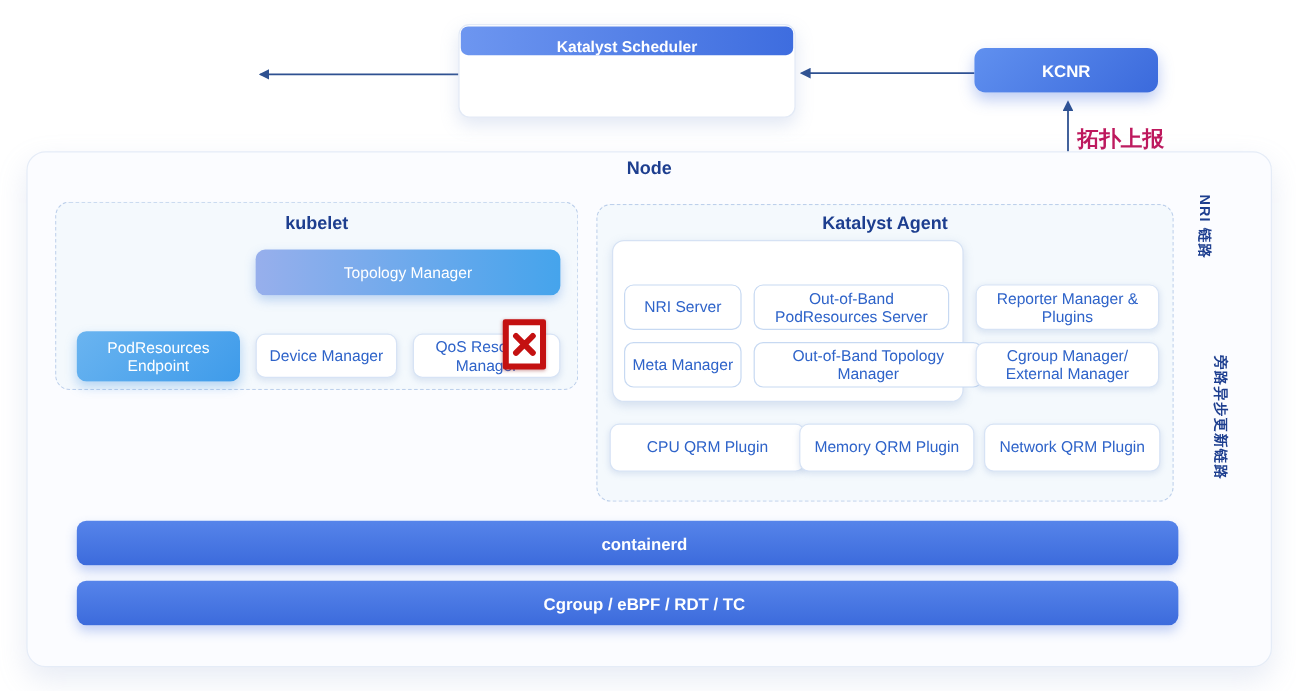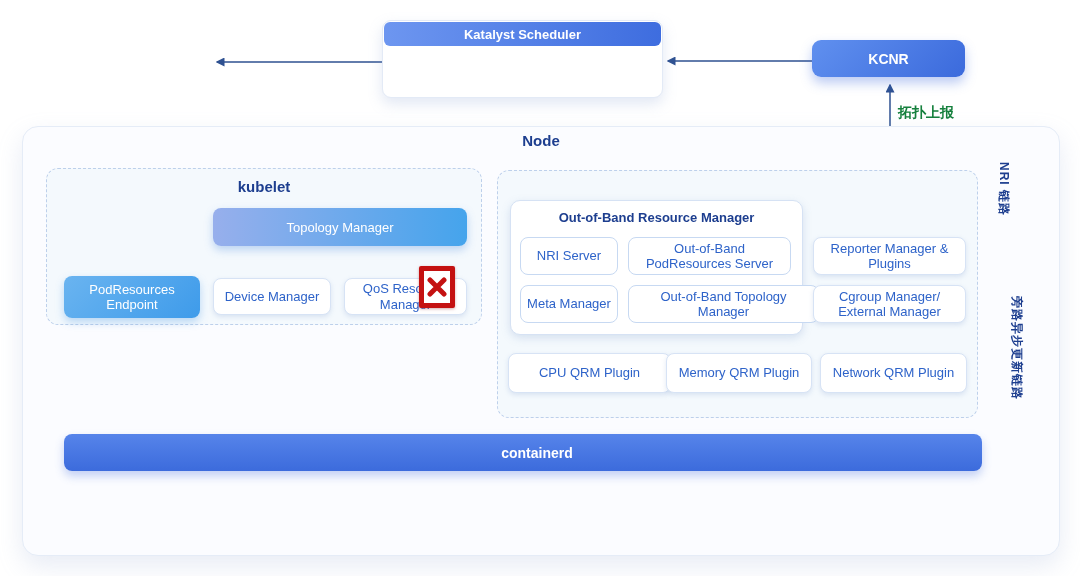--- a/index.html
+++ b/index.html
@@ -17,21 +17,21 @@
     box-shadow:0 6px 12px rgba(62,106,220,0.35);
   }
   
   .card {
     background:#ffffff; border:1px solid #e3eaf6; border-radius:9px;
     box-shadow:0 6px 14px rgba(140,165,210,0.25);
   }
   .card-header {
     background:linear-gradient(90deg,#6d96f0 0%,#3e6ddf 100%);
     border-radius:6px; color:#ffffff; font-weight:bold; font-size:13px;
-    display:flex; align-items:center; justify-content:center;
+    display:flex; align-items:flex-end; justify-content:center;
   }
   .outline-box {
     background:#ffffff; border:1px solid #a9c3ee; border-radius:6px;
     color:#2e63c9; font-size:13px;
     display:flex; align-items:center; justify-content:center; text-align:center;
   }
   
   .node-box {
     background:#fbfcff; border:1px solid #e5ecf7; border-radius:16px;
     box-shadow:0 10px 24px rgba(150,170,210,0.22);
@@ -76,21 +76,21 @@
     padding-left:28px;
   }
   .oorm-card {
     background:#ffffff; border:1px solid #d6e2f4; border-radius:10px;
     box-shadow:0 3px 8px rgba(120,150,200,0.25);
   }
   .oorm-title {
     color:#1d3e8f; font-weight:bold; font-size:13px; text-align:center;
   }
   .cn-label {
-    color:#15803d; font-weight:bold; font-size:14px; white-space:nowrap;
+    color:#be185d; font-weight:bold; font-size:18px; white-space:nowrap;
   }
   .cn-label-vert {
     color:#1d3e8f; font-weight:bold; font-size:12px; white-space:nowrap;
     transform:rotate(90deg); transform-origin:0 0; letter-spacing:1px;
   }
   .reject-box {
     background:#ffffff; border:5px solid #c41111; border-radius:2px;
     display:flex; align-items:center; justify-content:center;
     box-shadow:0 1px 3px rgba(150,40,40,0.4);
   }
@@ -165,23 +165,23 @@
     <span>QoS Resource Manager</span>
   </div>
 
   <div class="abs reject-box" style="left:419px; top:266px; width:36px; height:42px;">
     <svg width="20" height="20" viewBox="0 0 20 20">
       <path d="M3,3 L17,17 M17,3 L3,17" stroke="#c41111" stroke-width="5" stroke-linecap="round"></path>
     </svg>
   </div>
 
   <div class="abs dashed-box" style="left:497px; top:170px; width:481px; height:248px;"></div>
+  <div class="abs title-navy" style="left:497px; top:178px; width:481px;">Katalyst Agent</div>
 
   <div class="abs oorm-card" style="left:510px; top:200px; width:293px; height:135px;"></div>
-  <div class="abs oorm-title" style="left:510px; top:210px; width:293px;">Out-of-Band Resource Manager</div>
   <div class="abs inner-box" style="left:520px; top:237px; width:98px; height:38px;">
     <span>NRI Server</span>
   </div>
   <div class="abs inner-box" style="left:628px; top:237px; width:163px; height:38px;">
     <span>Out-of-Band PodResources Server</span>
   </div>
   <div class="abs inner-box" style="left:520px; top:285px; width:98px; height:38px;">
     <span>Meta Manager</span>
   </div>
   <div class="abs inner-box" style="left:628px; top:285px; width:191px; height:38px;">
@@ -201,17 +201,20 @@
   <div class="abs white-box" style="left:666px; top:353px; width:146px; height:40px;">
     <span>Memory QRM Plugin</span>
   </div>
   <div class="abs white-box" style="left:820px; top:353px; width:147px; height:40px;">
     <span>Network QRM Plugin</span>
   </div>
 
   <div class="abs bar" style="left:64px; top:434px; width:918px; height:37px;">
     <span>containerd</span>
   </div>
+  <div class="abs bar" style="left:64px; top:484px; width:918px; height:37px;">
+    <span>Cgroup / eBPF / RDT / TC</span>
+  </div>
 
   <div class="abs cn-label-vert" style="left:1012px; top:162px;">NRI 链路</div>
   <div class="abs cn-label-vert" style="left:1025px; top:296px;">旁路异步更新链路</div>
 
 </div>
 
 </body></html>

